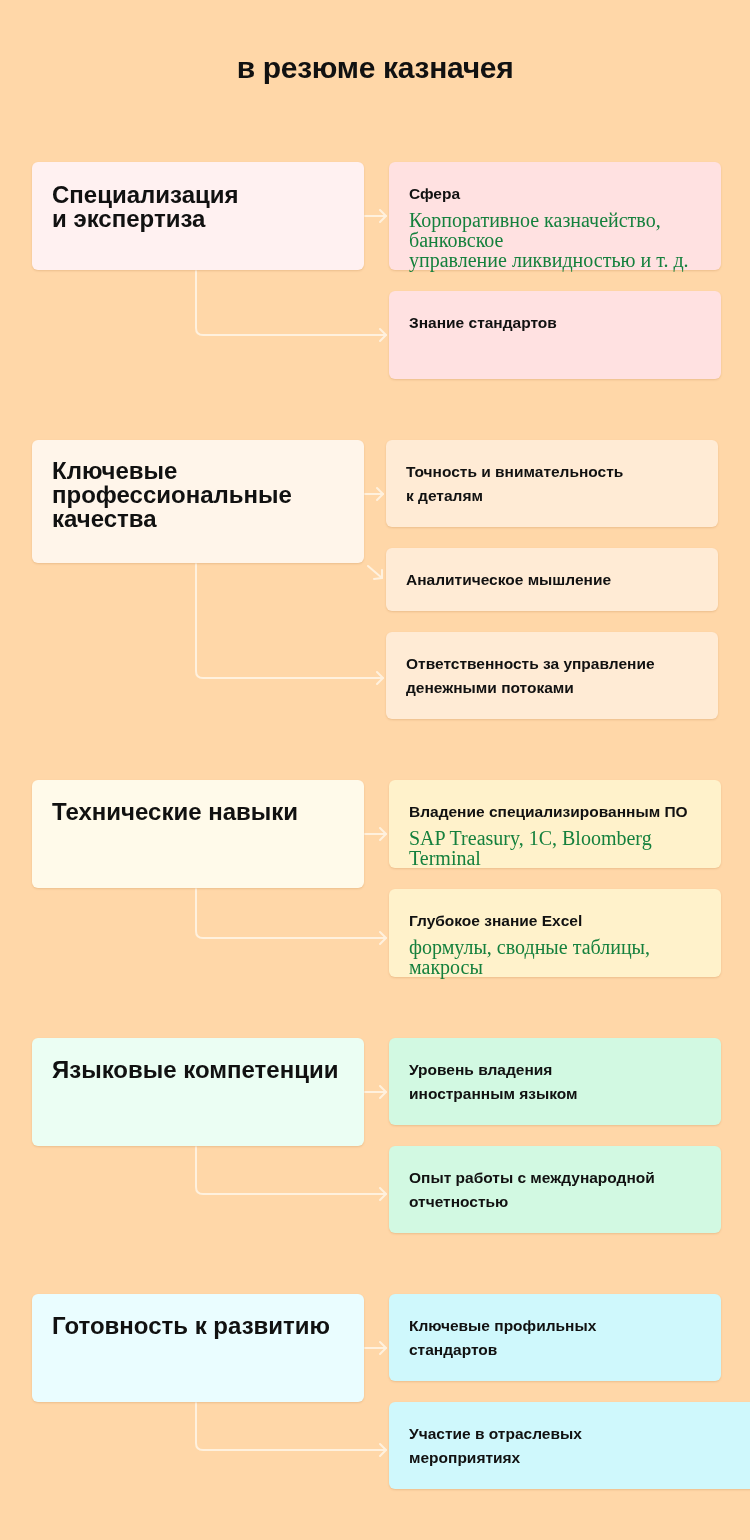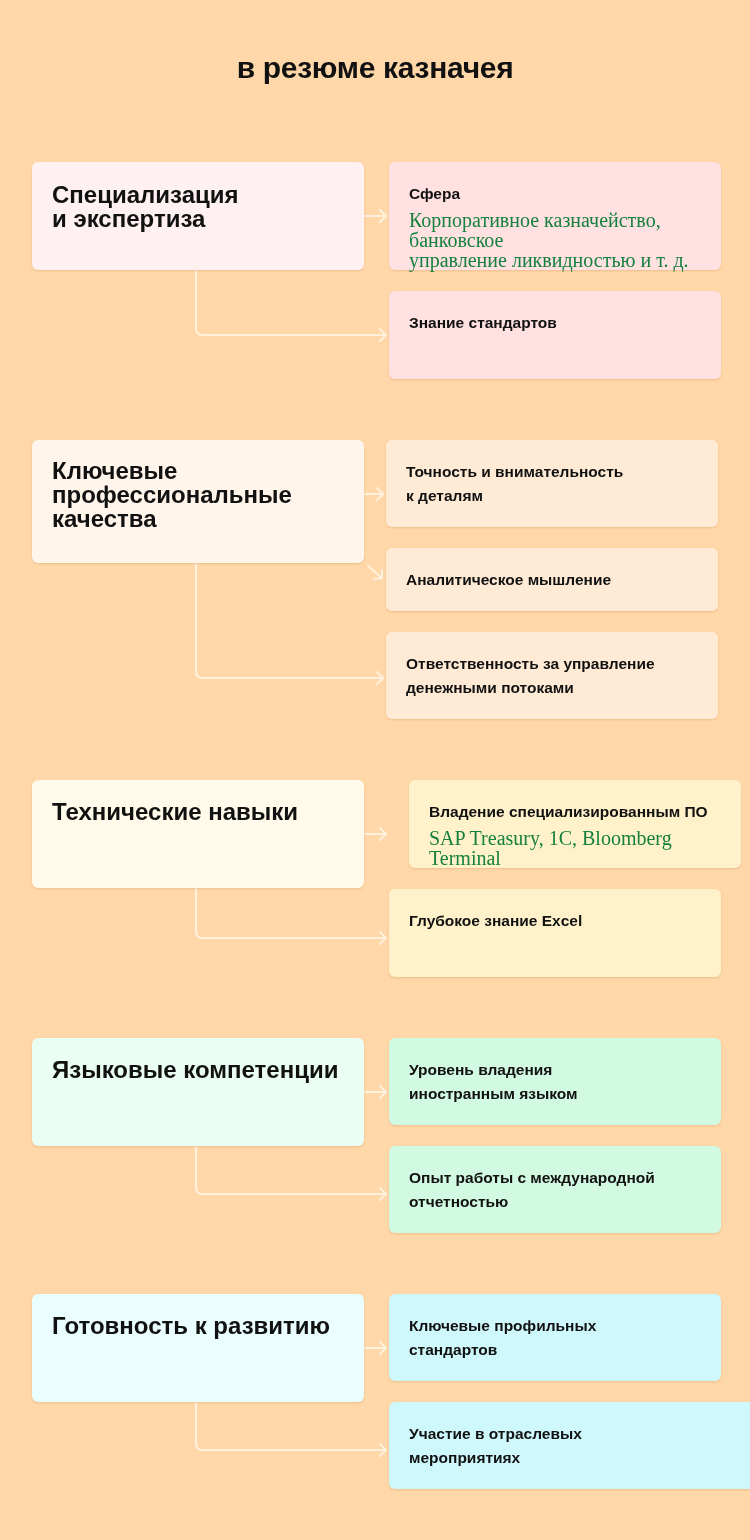--- a/index.html
+++ b/index.html
@@ -104,26 +104,27 @@
   <div class="child-title">Аналитическое мышление</div>
 </div>
 <div class="box child-box" style="left:386px; top:632px; width:332px; height:87px; background:#FFEBD5; padding-top:20px;">
   <div class="child-title">Ответственность за управление
 денежными потоками</div>
 </div>
 
 <div class="box main-box" style="left:32px; top:780px; width:332px; height:108px; background:#FFFAEA; padding-top:20px;">
   <div class="main-label">Технические навыки</div>
 </div>
-<div class="box child-box" style="left:389px; top:780px; width:332px; height:88px; background:#FFF2CB; padding-top:20px;margin-left:20px;">
+<div class="box child-box" style="left:389px; top:780px; width:332px; height:88px; background:#FFF2CB; padding-top:20px;">
   <div class="child-title">Владение специализированным ПО</div>
   <div class="child-sub">SAP Treasury, 1С, Bloomberg Terminal</div>
 </div>
 <div class="box child-box" style="left:389px; top:889px; width:332px; height:88px; background:#FFF2CB; padding-top:20px;">
   <div class="child-title">Глубокое знание Excel</div>
+  <div class="child-sub">формулы, сводные таблицы, макросы</div>
 </div>
 
 <div class="box main-box" style="left:32px; top:1038px; width:332px; height:108px; background:#EBFEF3; padding-top:20px;">
   <div class="main-label">Языковые компетенции</div>
 </div>
 <div class="box child-box" style="left:389px; top:1038px; width:332px; height:87px; background:#D2F9E2; padding-top:20px;">
   <div class="child-title">Уровень владения
 иностранным языком</div>
 </div>
 <div class="box child-box" style="left:389px; top:1146px; width:332px; height:87px; background:#D2F9E2; padding-top:20px;">

